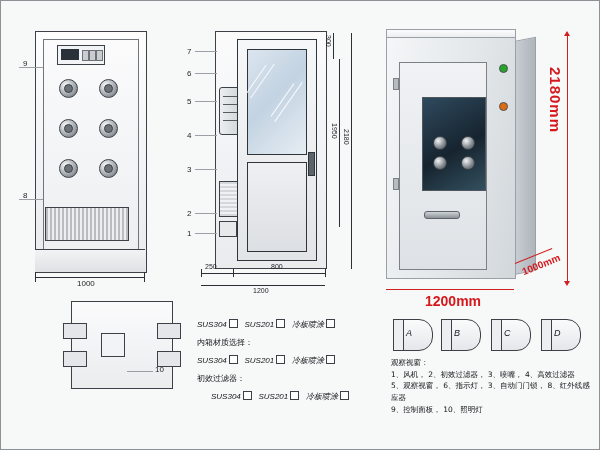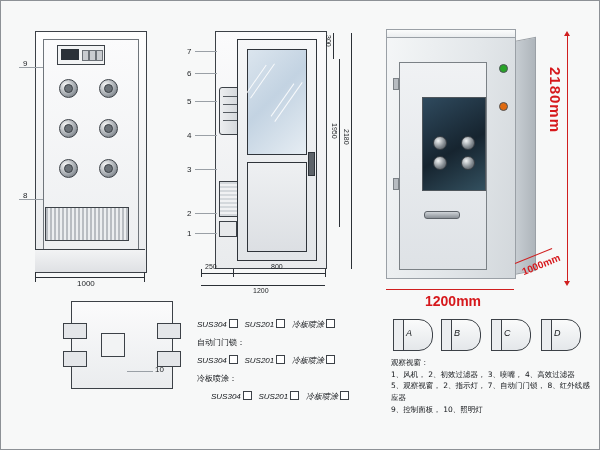--- a/index.html
+++ b/index.html
@@ -279,27 +279,27 @@
   <div class="lbl red" style="left:520px;top:258px;font-size:10px;transform:rotate(-22deg);">1000mm</div>
   <div class="thin" style="left:385px;top:288px;width:128px;height:1px;background:#d01f1f;"></div>
   <div class="thin" style="left:514px;top:262px;width:40px;height:1px;background:#d01f1f;transform:rotate(-22deg);transform-origin:left center;"></div>
 
   <div class="spec" style="left:196px;top:318px;">
     <div class="row">
       <span class="it">SUS304</span><span class="chk"></span>
       &nbsp;&nbsp;<span class="it">SUS201</span><span class="chk"></span>
       &nbsp;&nbsp;<span class="it cn">冷板喷涂</span><span class="chk"></span>
     </div>
-    <div class="row cn">自动门门锁：</div>
+    <div class="row cn">内箱材质选择：</div>
     <div class="row">
       <span class="it">SUS304</span><span class="chk"></span>
       &nbsp;&nbsp;<span class="it">SUS201</span><span class="chk"></span>
       &nbsp;&nbsp;<span class="it cn">冷板喷涂</span><span class="chk"></span>
     </div>
-    <div class="row cn">冷板喷涂：</div>
+    <div class="row cn">初效过滤器：</div>
     <div class="row" style="margin-left:14px;">
       <span class="it">SUS304</span><span class="chk"></span>
       &nbsp;&nbsp;<span class="it">SUS201</span><span class="chk"></span>
       &nbsp;&nbsp;<span class="it cn">冷板喷涂</span><span class="chk"></span>
     </div>
   </div>
 
   <div class="legend-door" style="left:392px;top:318px;">
     <div class="ld-frame"></div>
     <div class="ld-leaf"></div>
@@ -317,17 +317,17 @@
   </div>
   <div class="legend-door" style="left:540px;top:318px;">
     <div class="ld-frame"></div>
     <div class="ld-leaf"></div>
     <div class="ld-letter">D</div>
   </div>
 
   <div class="notes cn" style="left:390px;top:356px;width:200px;">
     <div>观察视窗：</div>
     <div>1、风机， 2、初效过滤器， 3、喷嘴， 4、高效过滤器</div>
-    <div>5、观察视窗， 2、指示灯， 7、自动门门锁， 8、红外线感应器</div>
+    <div>5、观察视窗， 6、指示灯， 3、自动门门锁， 8、红外线感应器</div>
     <div>9、控制面板， 10、照明灯</div>
   </div>
 
 </div>
 
 </body></html>

